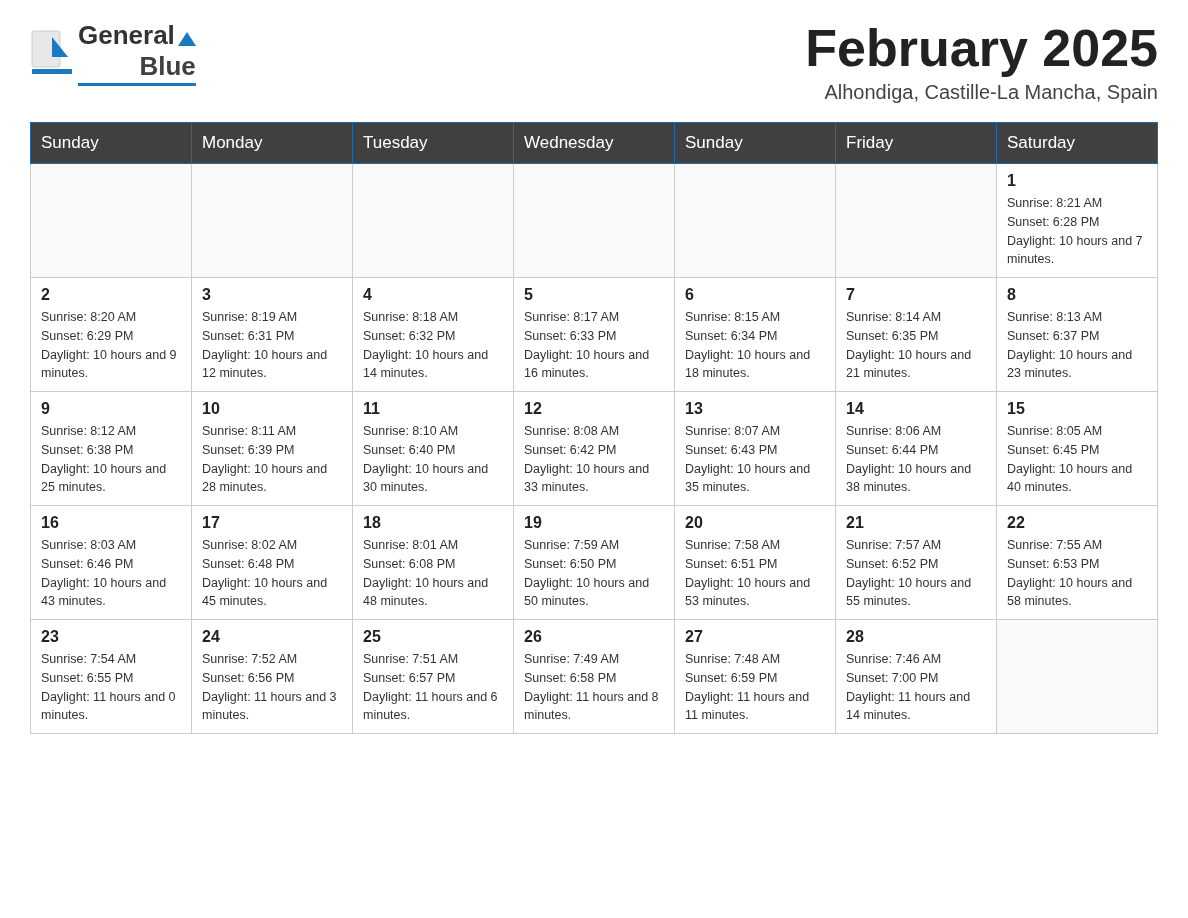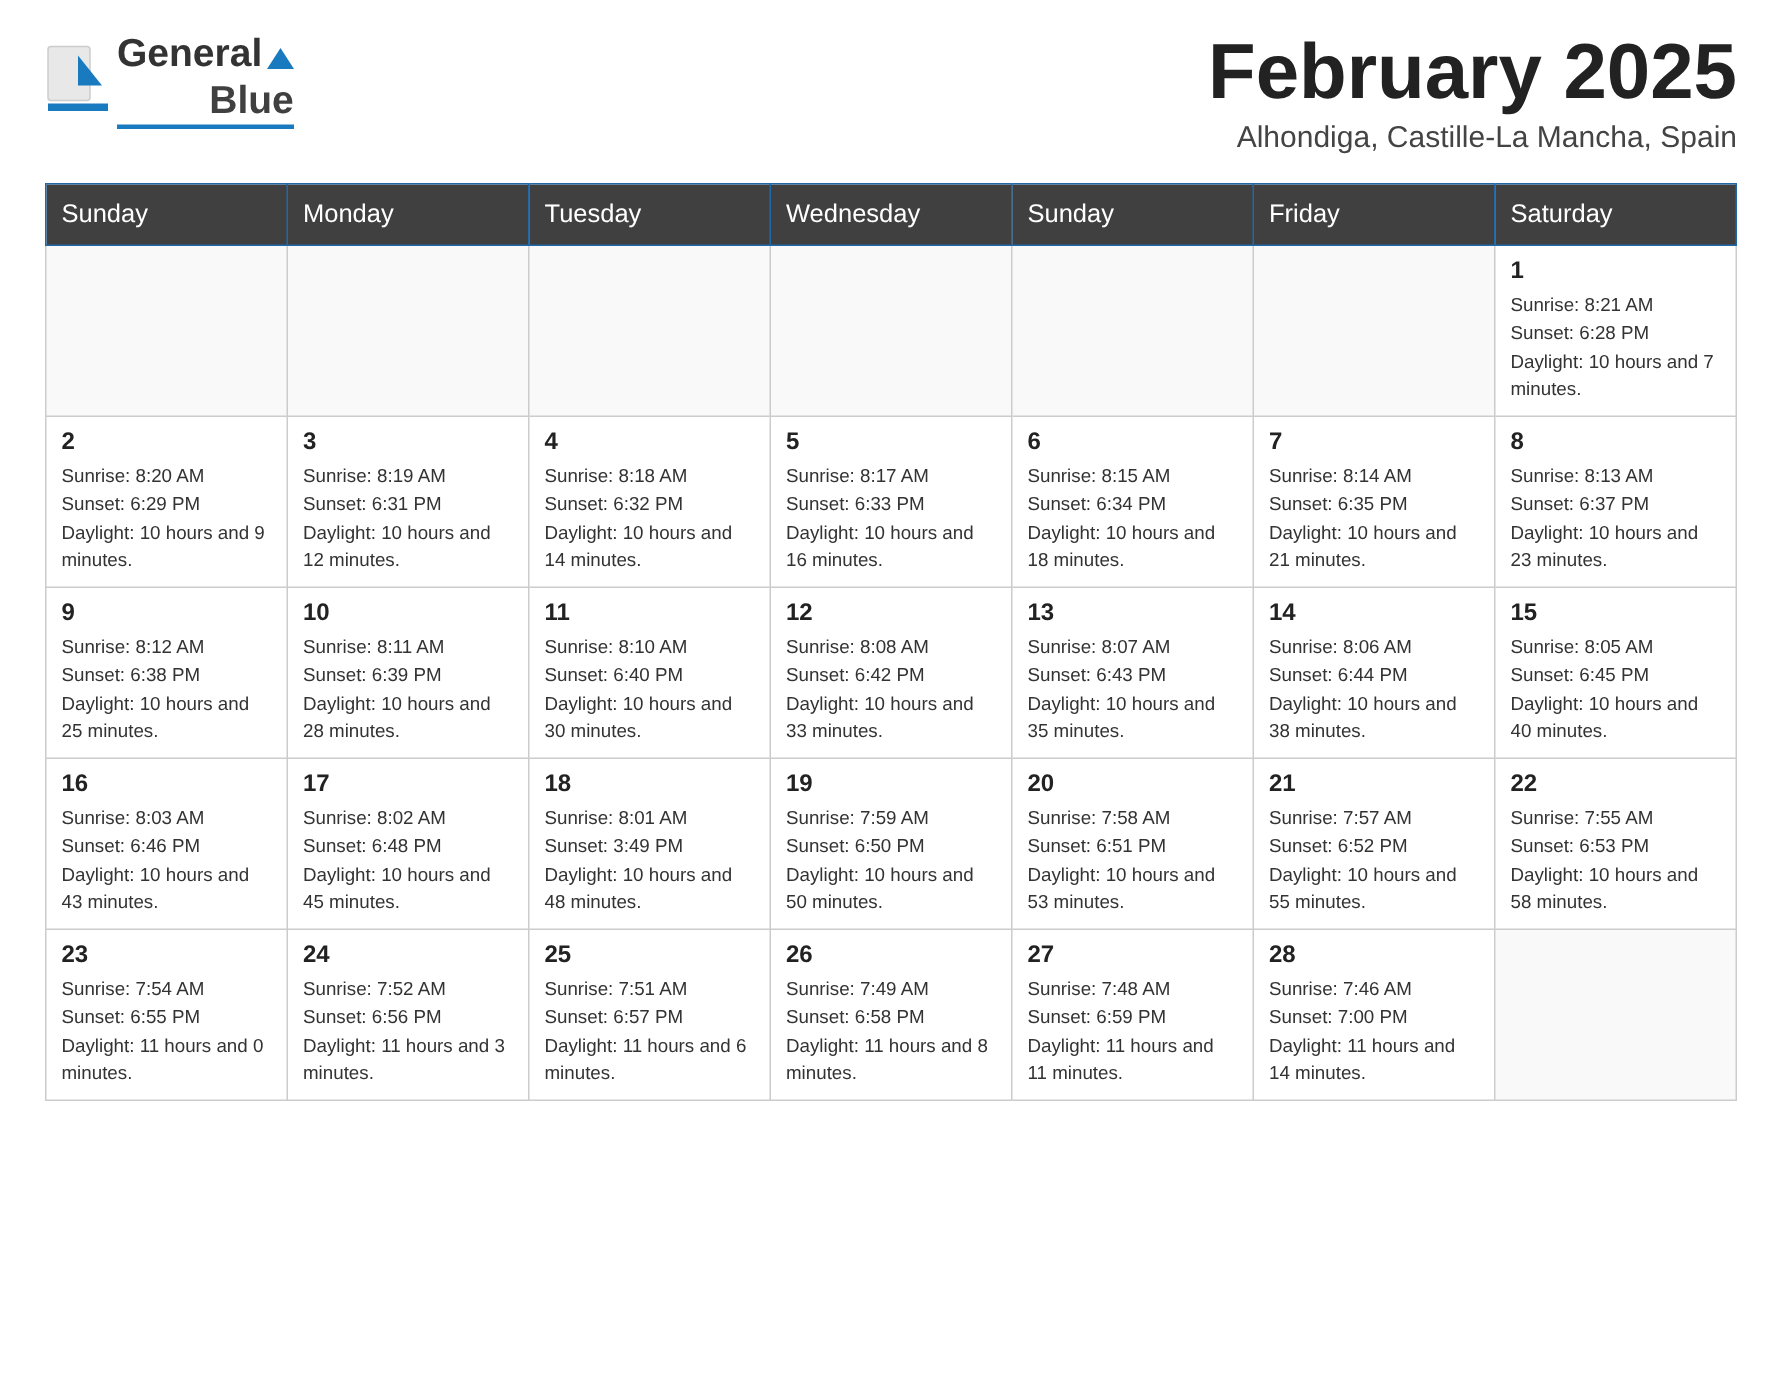--- a/index.html
+++ b/index.html
@@ -243,21 +243,21 @@
         </td>
         <td>
           <span class="day-number">17</span>
           <div class="day-info" style="white-space: pre-line;">Sunrise: 8:02 AM
 Sunset: 6:48 PM
 Daylight: 10 hours and 45 minutes.</div>
         </td>
         <td>
           <span class="day-number">18</span>
           <div class="day-info" style="white-space: pre-line;">Sunrise: 8:01 AM
-Sunset: 3:49 PM
+Sunset: 6:08 PM
 Daylight: 10 hours and 48 minutes.</div>
         </td>
         <td>
           <span class="day-number">19</span>
           <div class="day-info" style="white-space: pre-line;">Sunrise: 7:59 AM
 Sunset: 6:50 PM
 Daylight: 10 hours and 50 minutes.</div>
         </td>
         <td>
           <span class="day-number">20</span>

